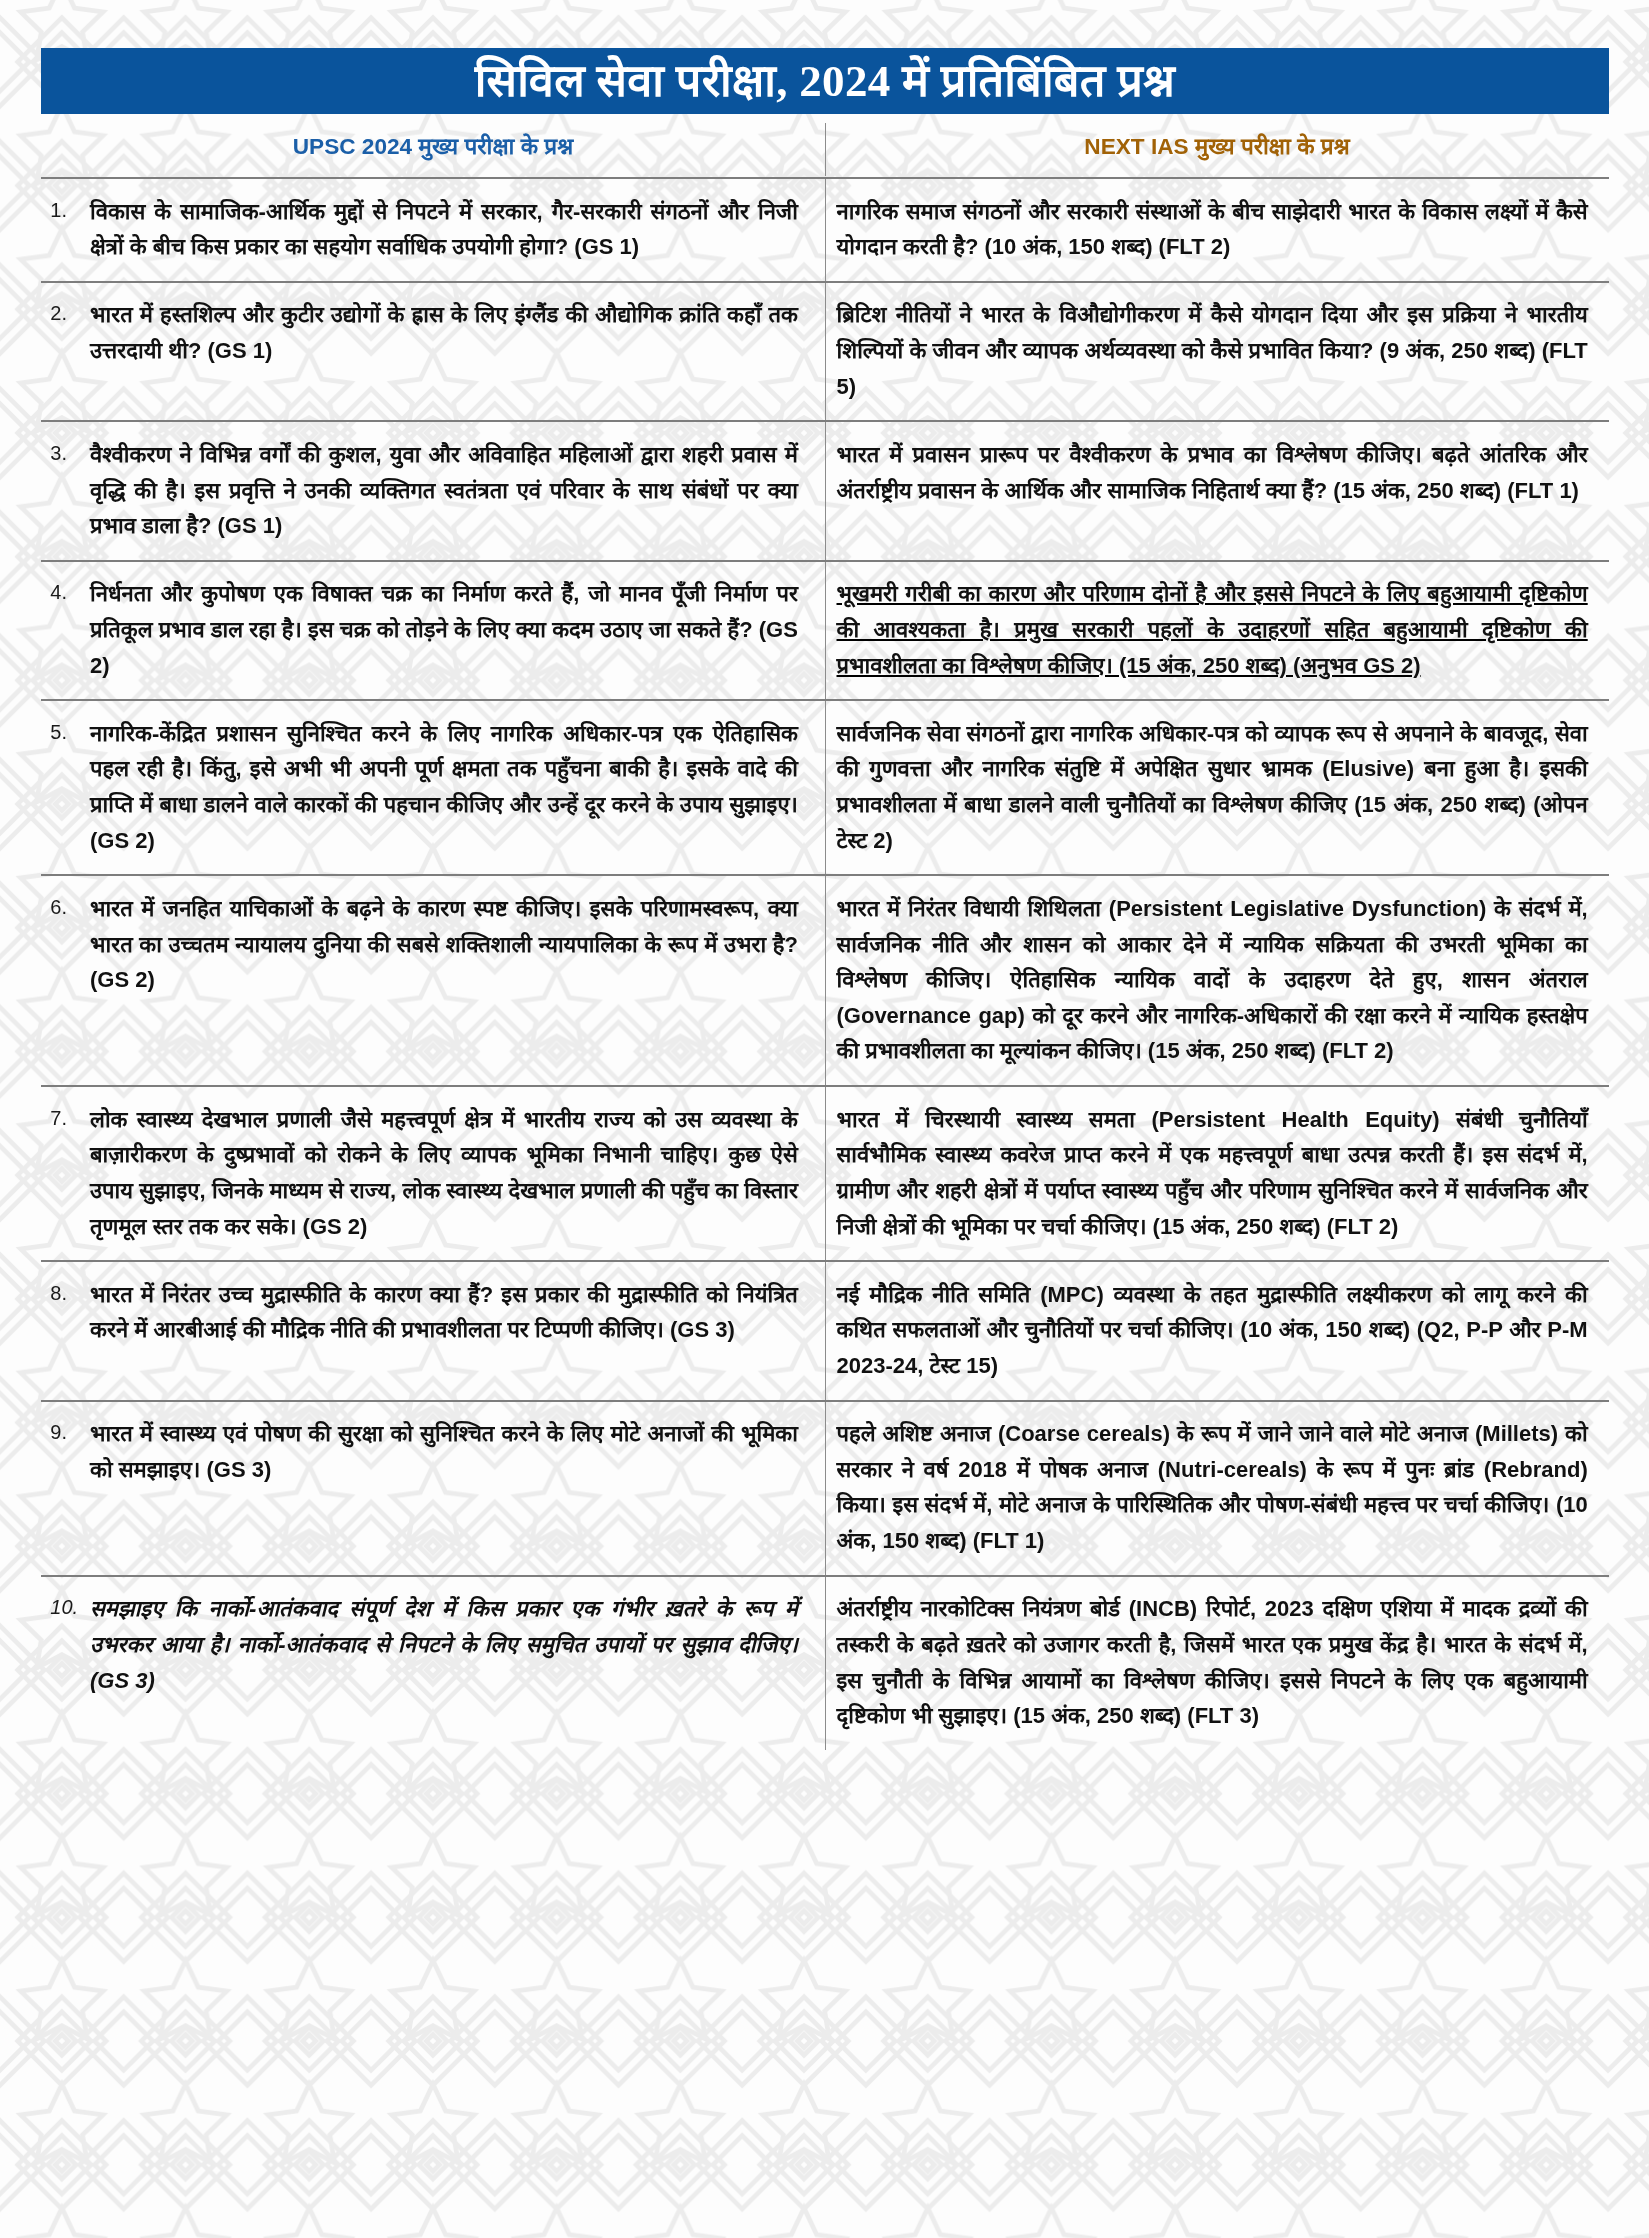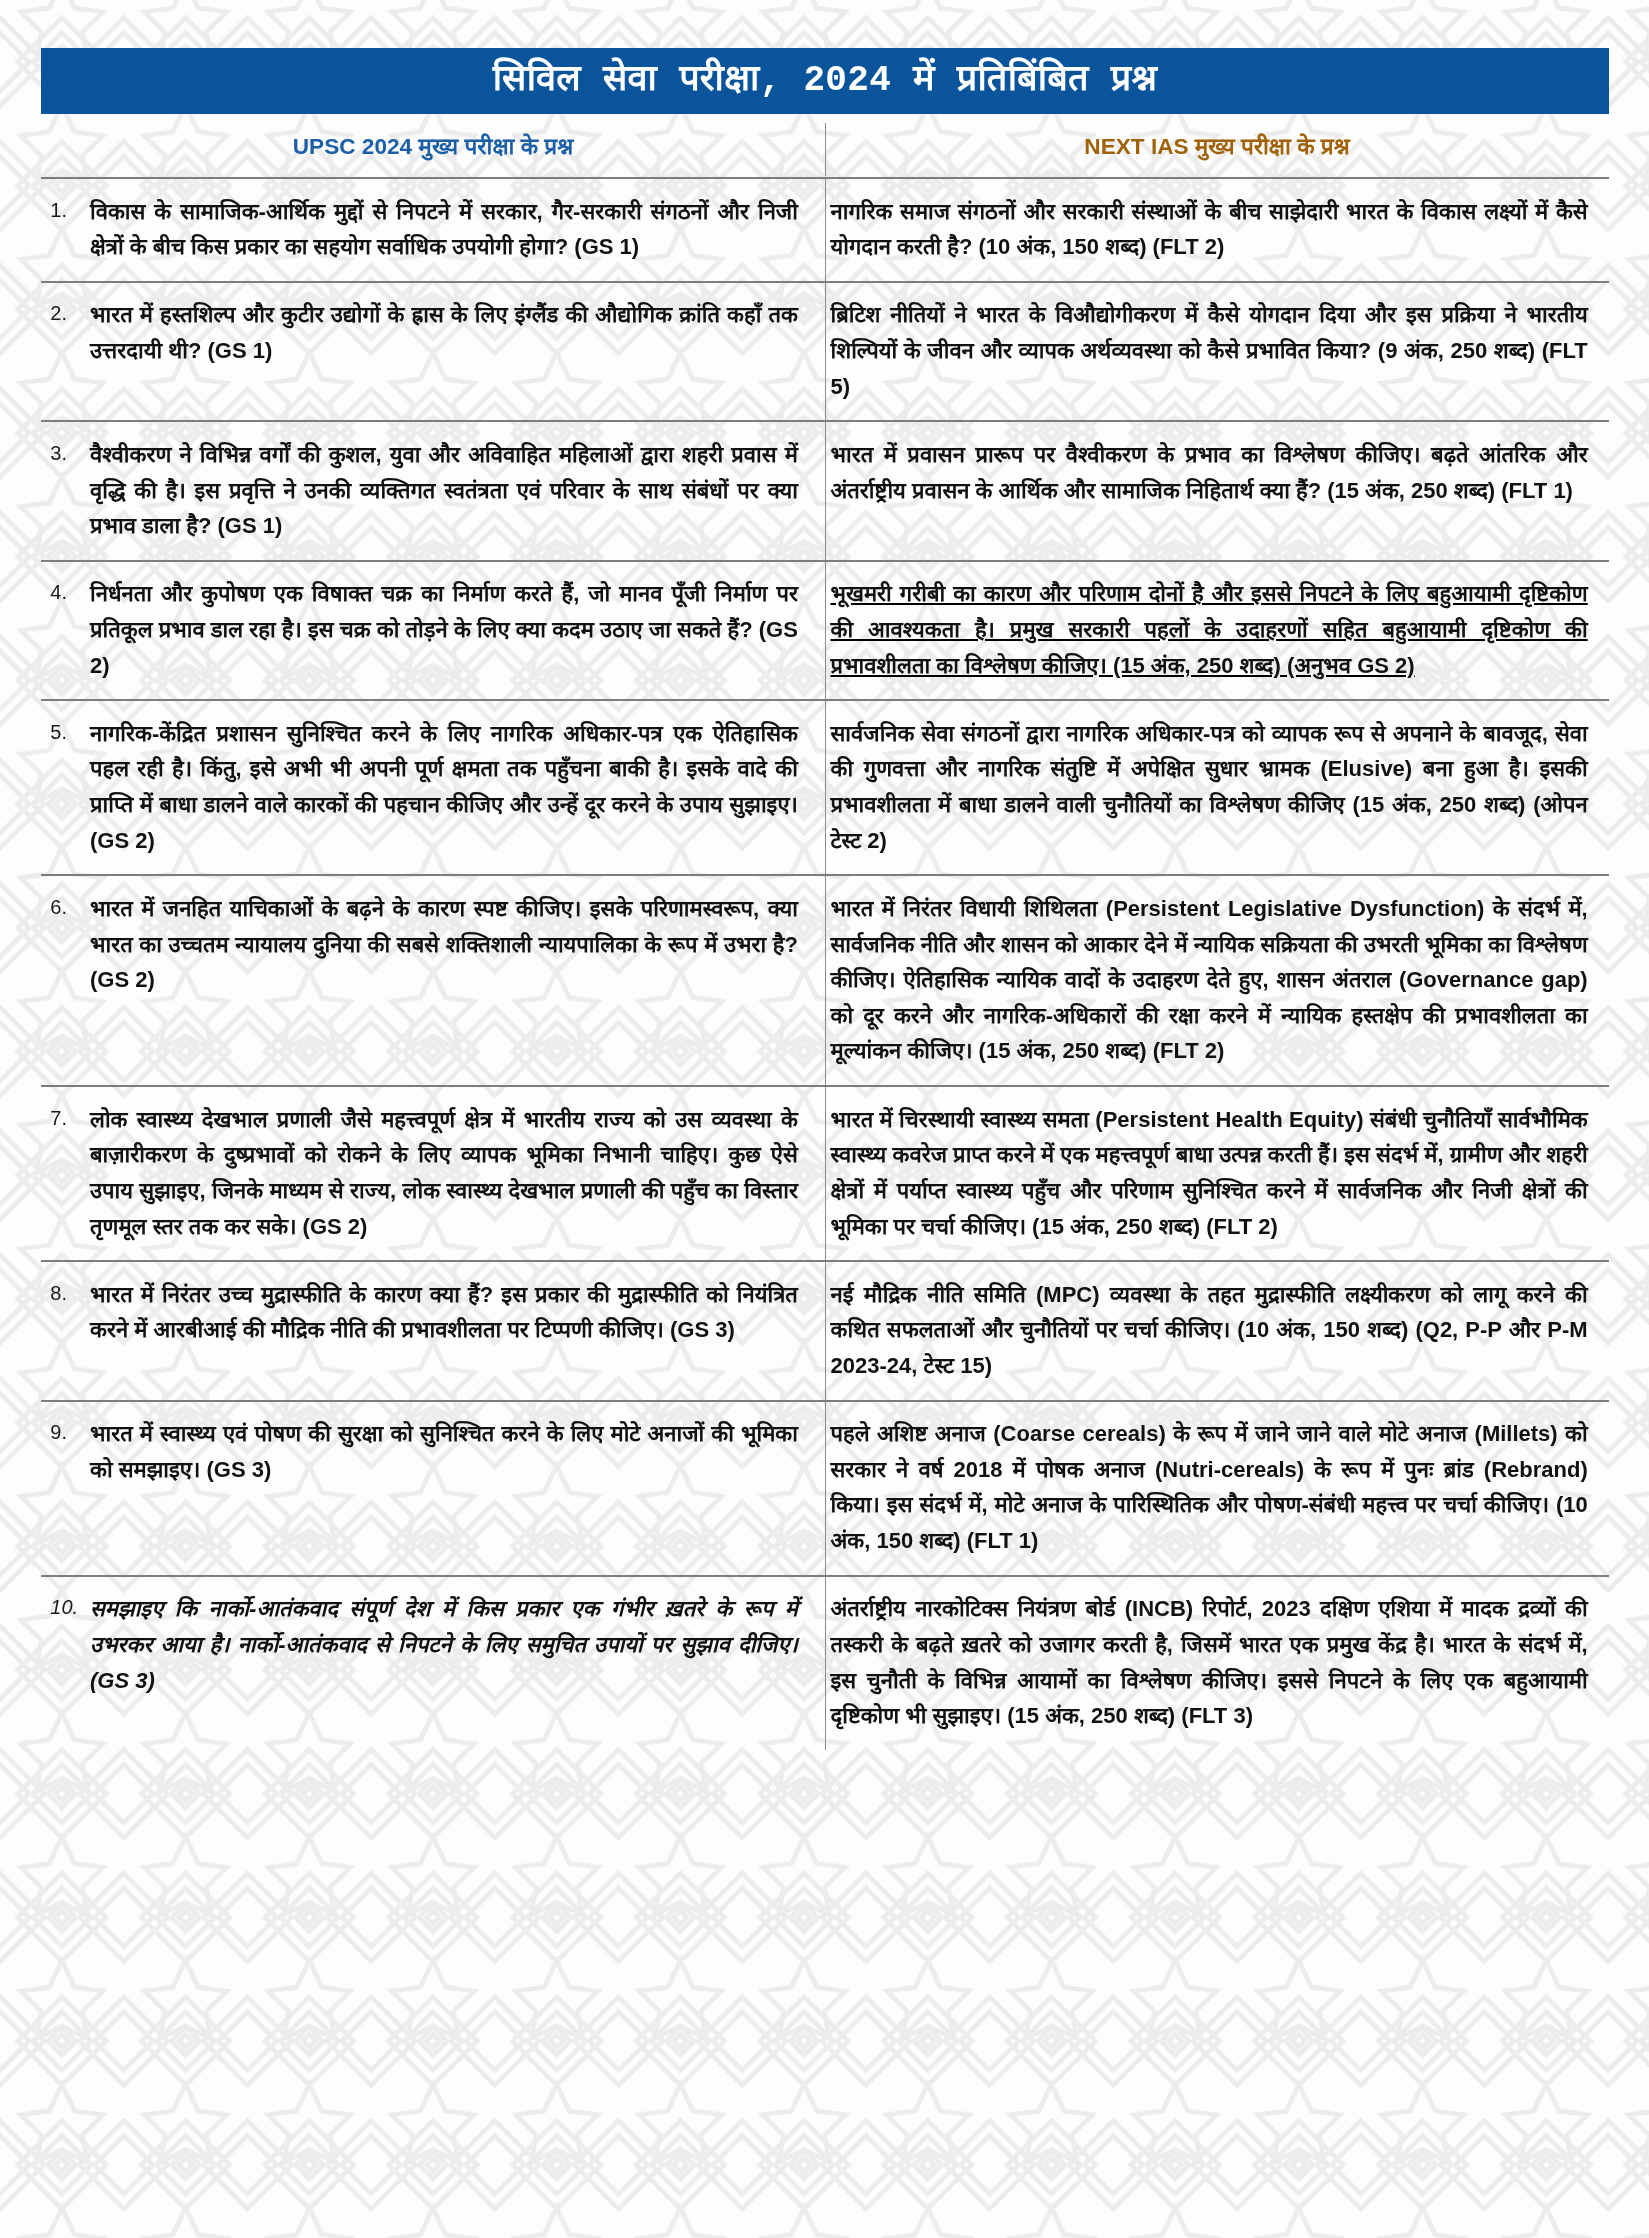--- a/index.html
+++ b/index.html
@@ -36,25 +36,25 @@
     margin-top: 48px;
     height: 66px;
     background: #0A549C;
     display: flex;
     align-items: center;
     justify-content: center;
   }
   .title-banner h1 {
     margin: 0;
     color: #ffffff;
-    font-size: 36px;
+    font-size: 45px;
     font-weight: 700;
     letter-spacing: 0.3px;
     line-height: 1;
-    font-family: Liberation Mono, monospace;
+    font-family: Liberation Serif, serif;
     white-space: nowrap;
   }
 
   
   .col-headers {
     display: flex;
     height: 63px;
     align-items: center;
     position: relative;
   }
@@ -81,21 +81,21 @@
     border-collapse: collapse;
     table-layout: fixed;
   }
   .qtable tr { }
   .qtable td {
     vertical-align: top;
     border-top: 2px solid #7d7d7d;
     padding: 14.6px 17.3px 16px 0;
   }
   .qtable td.left-cell  { width: 50%; border-right: 1.3px solid #8c8c8c; padding-right: 26.6px; }
-  .qtable td.right-cell { width: 50%; padding-left: 5px; }
+  .qtable td.right-cell { width: 50%; padding-left: 11px; }
 
   .cell-inner { display: flex; align-items: flex-start; }
   .q-num {
     flex: 0 0 49px;
     font-size: 20px;
     color: #1a1a1a;
     font-weight: 400;
     line-height: 1.62;
     padding-left: 9.3px;
     font-family: "Liberation Sans", "DejaVu Sans", sans-serif;

